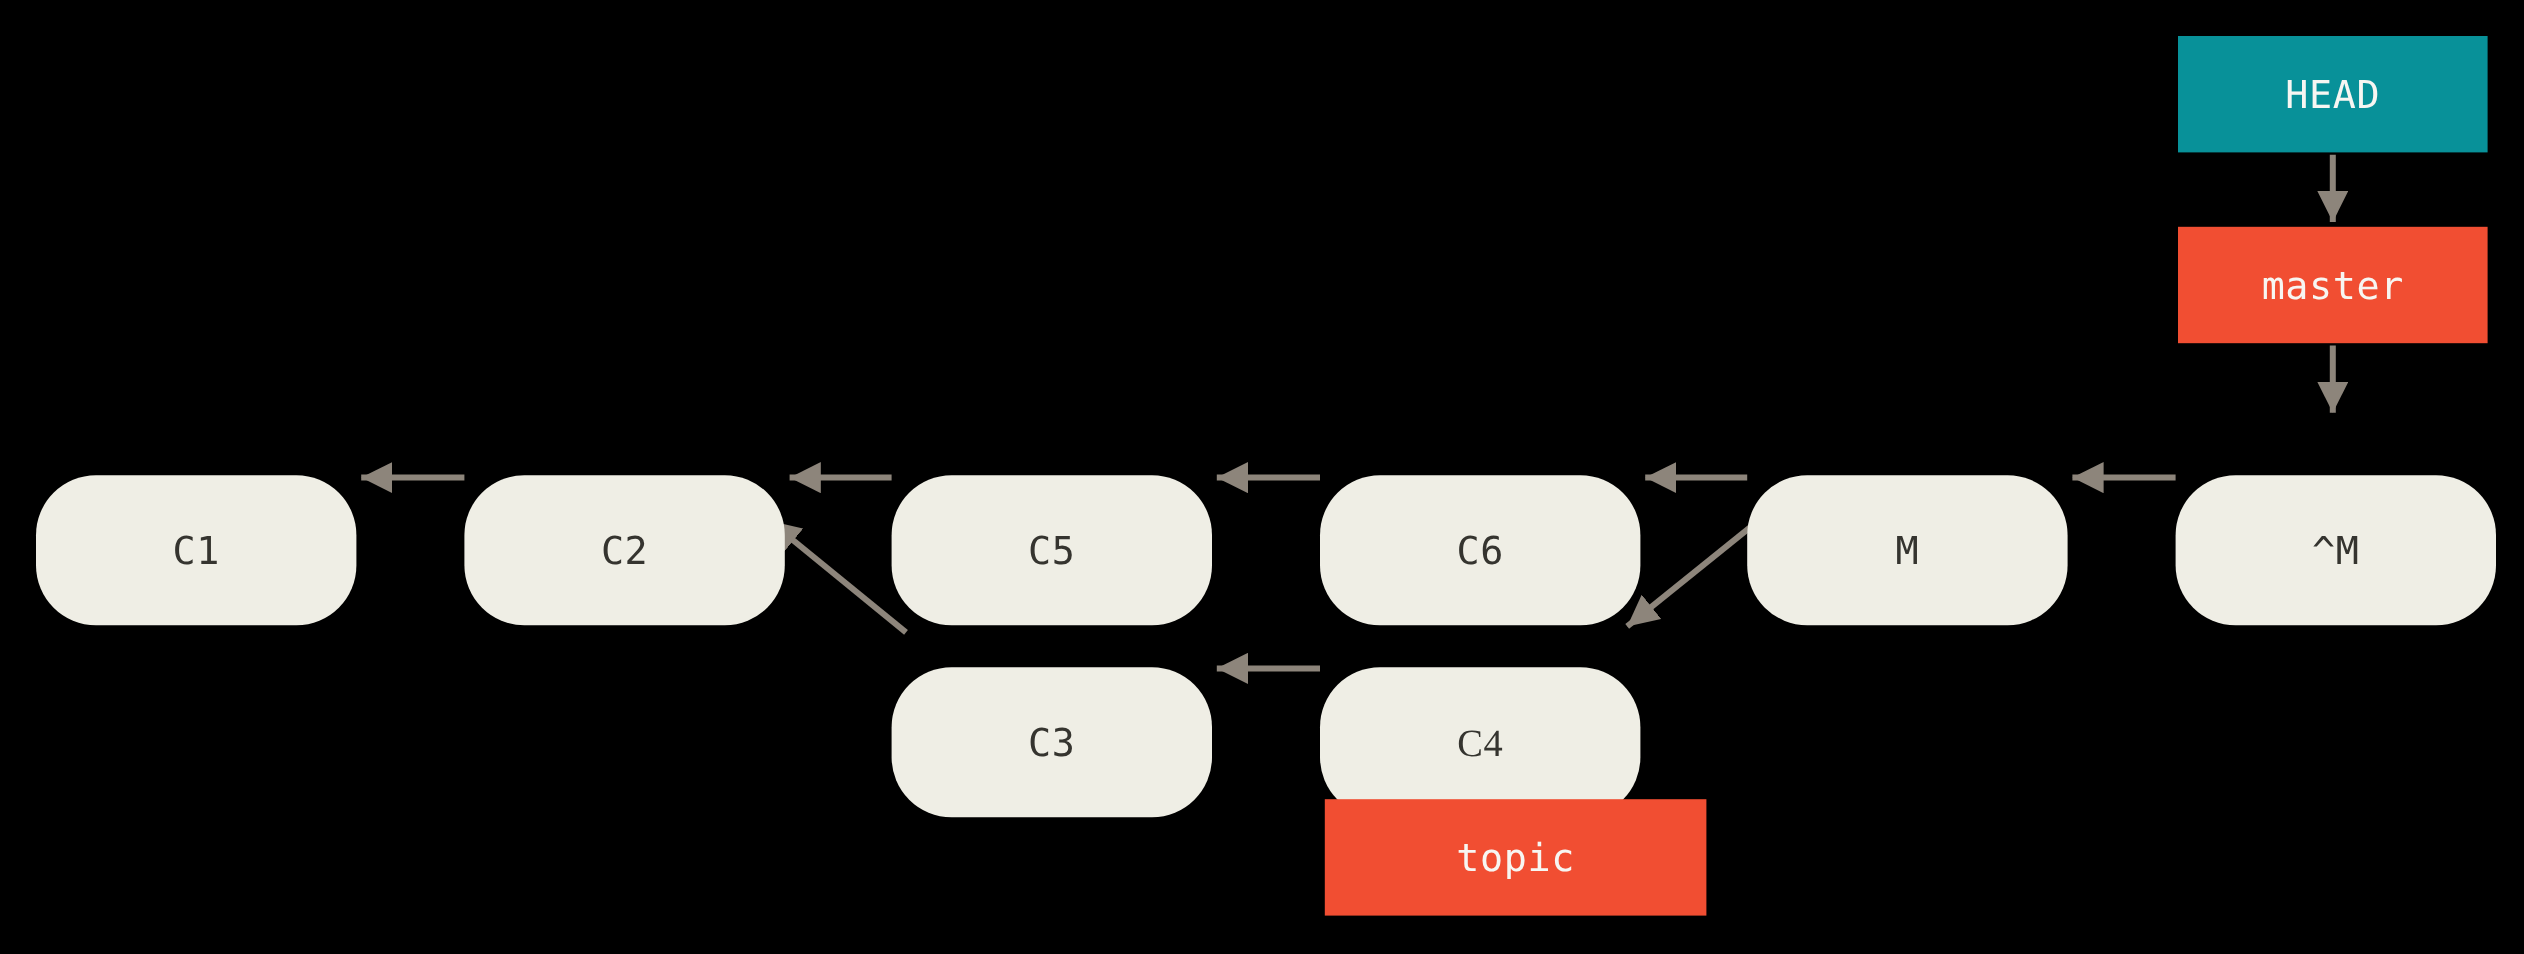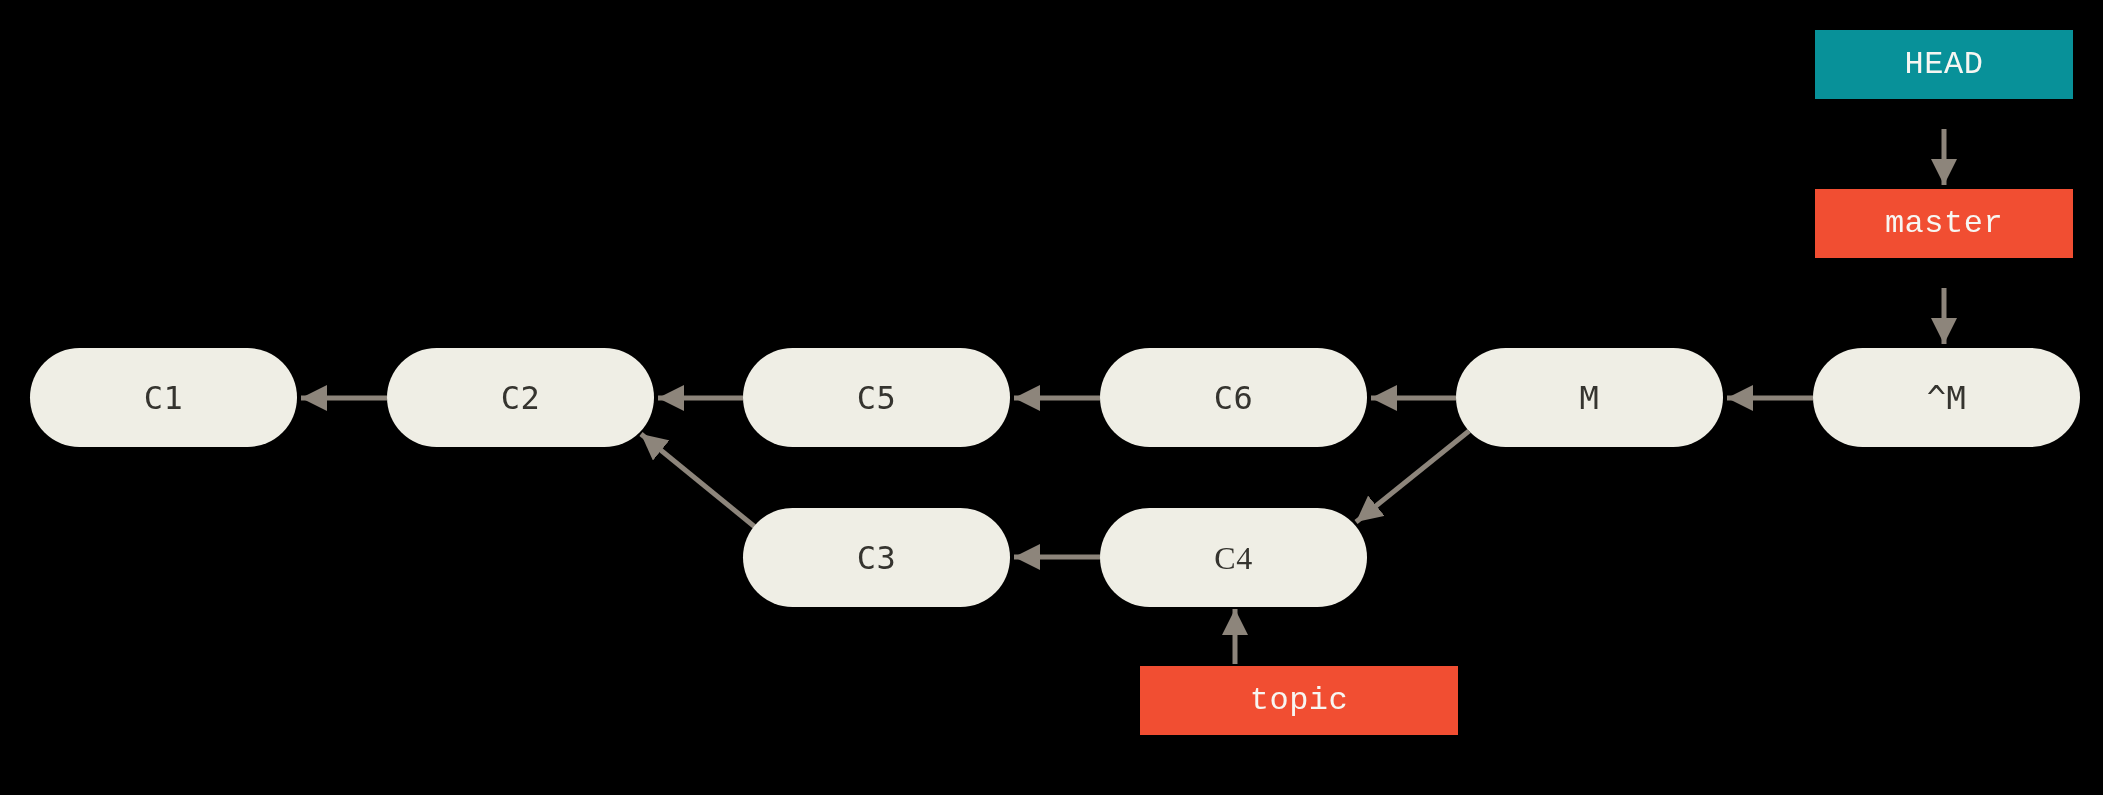--- a/index.html
+++ b/index.html
@@ -22,41 +22,41 @@
   .edges{position:absolute;left:0;top:0;width:2103px;height:795px;}
   .edge{stroke:var(--arrow);stroke-width:5;fill:none;}
   .arrowhead{fill:var(--arrow);}
   .node{
     position:absolute;
     display:flex;align-items:center;justify-content:center;
     font-size:32px;line-height:1;letter-spacing:0.5px;
     white-space:pre;
   }
   .commit{
-    width:267px;height:99px;border-radius:50px;
-    background:var(--commit-fill);color:var(--commit-text);
+    width:267px;height:125px;border-radius:50px;
+    background:var(--commit-fill);color:var(--commit-text);margin-top:48px;
   }
   .ref{
-    width:258px;height:69px;
-    background:var(--ref-fill);color:var(--ref-text);font-family:Liberation Mono, monospace;
+    width:258px;height:97px;
+    background:var(--ref-fill);color:var(--ref-text);
   }
   .ref.head{background:var(--head-fill);}
   .ref.topic{width:318px;}
   
   #n-c1{left:30px;top:348px;}
   #n-c2{left:387px;top:348px;}
   #n-c5{left:743px;top:348px;text-align:right;}
   #n-c6{left:1100px;top:348px;}
   #n-m{left:1456px;top:348px;}
   #n-revm{left:1813px;top:348px;}
   #n-c3{left:743px;top:508px;}
   #n-c4{left:1100px;top:508px;font-family:Liberation Serif, serif;}
   #n-head{left:1815px;top:30px;}
   #n-master{left:1815px;top:189px;}
-  #n-topic{left:1140px;top:666px;}
+  #n-topic{left:1104px;top:666px;}
 </style>
 </head>
 <body>
 
 <div class="canvas">
 
   <svg class="edges" viewBox="0 0 2103 795" aria-hidden="true">
     <defs>
       <marker id="ah" viewBox="0 0 10 10" refX="10" refY="5" markerWidth="5.2" markerHeight="5.2" orient="auto-start-reverse" markerUnits="strokeWidth">
         <path class="arrowhead" d="M0,0 L10,5 L0,10 z"></path>

